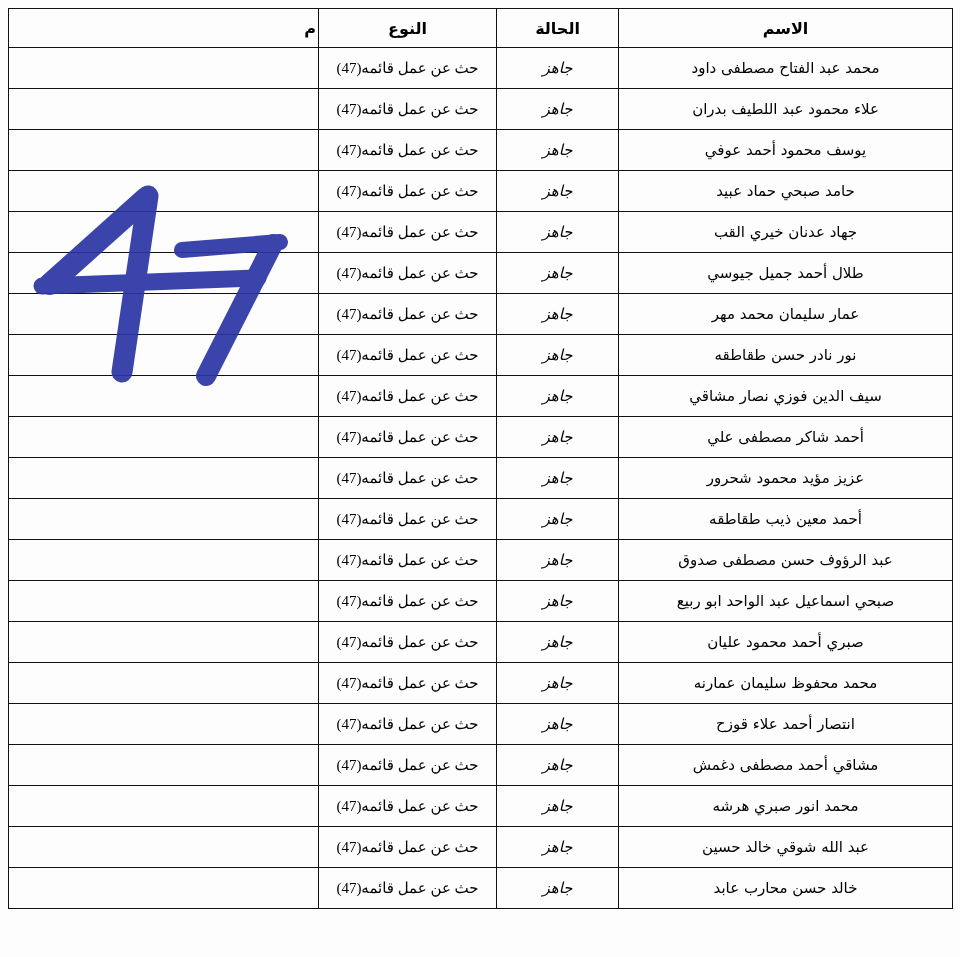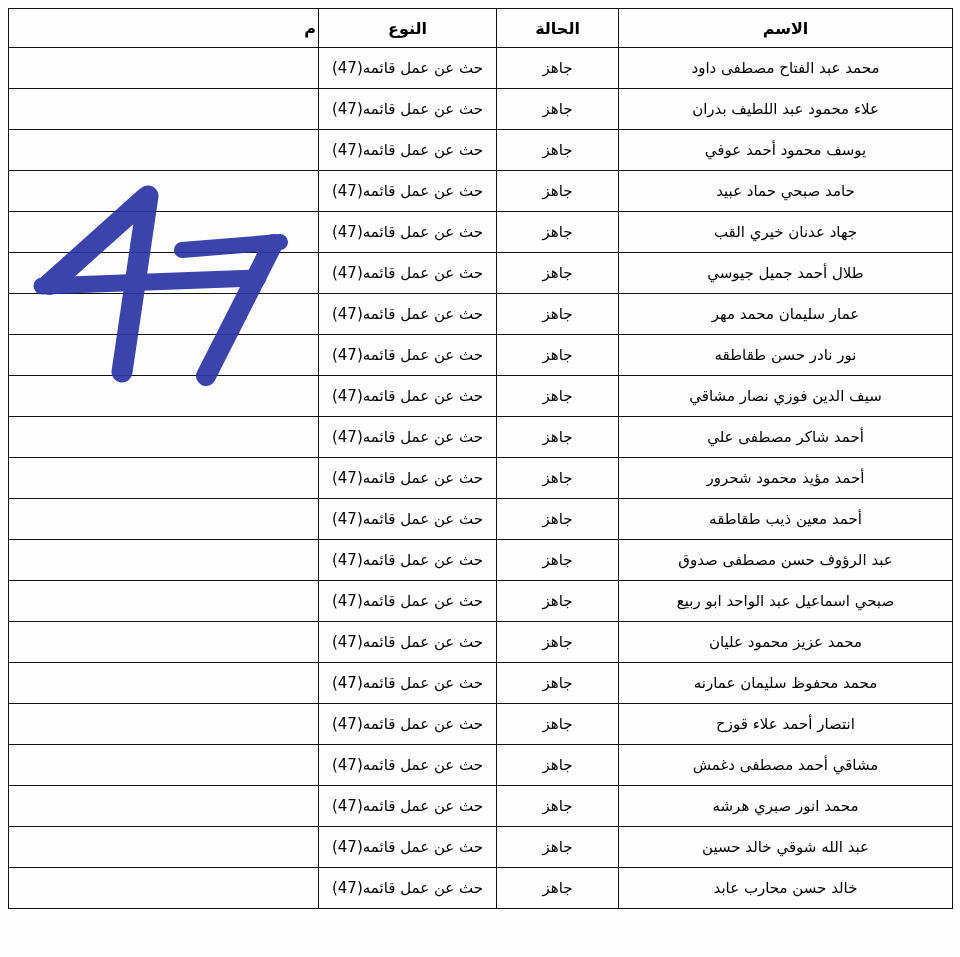--- a/index.html
+++ b/index.html
@@ -63,24 +63,26 @@
   table.roster thead th.num-head {
     text-align: right;
     padding-right: 2px;
   }
 
   td.cell-name {
     font-size: 16px;
   }
   td.cell-state {
     font-size: 15px;
+    font-style: italic;
   }
   td.cell-type {
     font-size: 15px;
     letter-spacing: -0.2px;
+    font-family: Liberation Serif, serif;
   }
   td.cell-num {
     font-size: 15px;
   }
 
   
   .marker {
     position: absolute;
     left: 30px;
     top: 176px;
@@ -170,21 +172,21 @@
           <td class="cell-type">حث عن عمل قائمه(47)</td>
           <td class="cell-num"></td>
         </tr>
         <tr>
           <td class="cell-name">أحمد شاكر مصطفى علي</td>
           <td class="cell-state">جاهز</td>
           <td class="cell-type">حث عن عمل قائمه(47)</td>
           <td class="cell-num"></td>
         </tr>
         <tr>
-          <td class="cell-name">أحمد مؤيد محمود شحرور</td>
+          <td class="cell-name">عزيز مؤيد محمود شحرور</td>
           <td class="cell-state">جاهز</td>
           <td class="cell-type">حث عن عمل قائمه(47)</td>
           <td class="cell-num"></td>
         </tr>
         <tr>
           <td class="cell-name">أحمد معين ذيب طقاطقه</td>
           <td class="cell-state">جاهز</td>
           <td class="cell-type">حث عن عمل قائمه(47)</td>
           <td class="cell-num"></td>
         </tr>
@@ -194,21 +196,21 @@
           <td class="cell-type">حث عن عمل قائمه(47)</td>
           <td class="cell-num"></td>
         </tr>
         <tr>
           <td class="cell-name">صبحي اسماعيل عبد الواحد ابو ربيع</td>
           <td class="cell-state">جاهز</td>
           <td class="cell-type">حث عن عمل قائمه(47)</td>
           <td class="cell-num"></td>
         </tr>
         <tr>
-          <td class="cell-name">محمد عزيز محمود عليان</td>
+          <td class="cell-name">صبري أحمد محمود عليان</td>
           <td class="cell-state">جاهز</td>
           <td class="cell-type">حث عن عمل قائمه(47)</td>
           <td class="cell-num"></td>
         </tr>
         <tr>
           <td class="cell-name">محمد محفوظ سليمان عمارنه</td>
           <td class="cell-state">جاهز</td>
           <td class="cell-type">حث عن عمل قائمه(47)</td>
           <td class="cell-num"></td>
         </tr>

